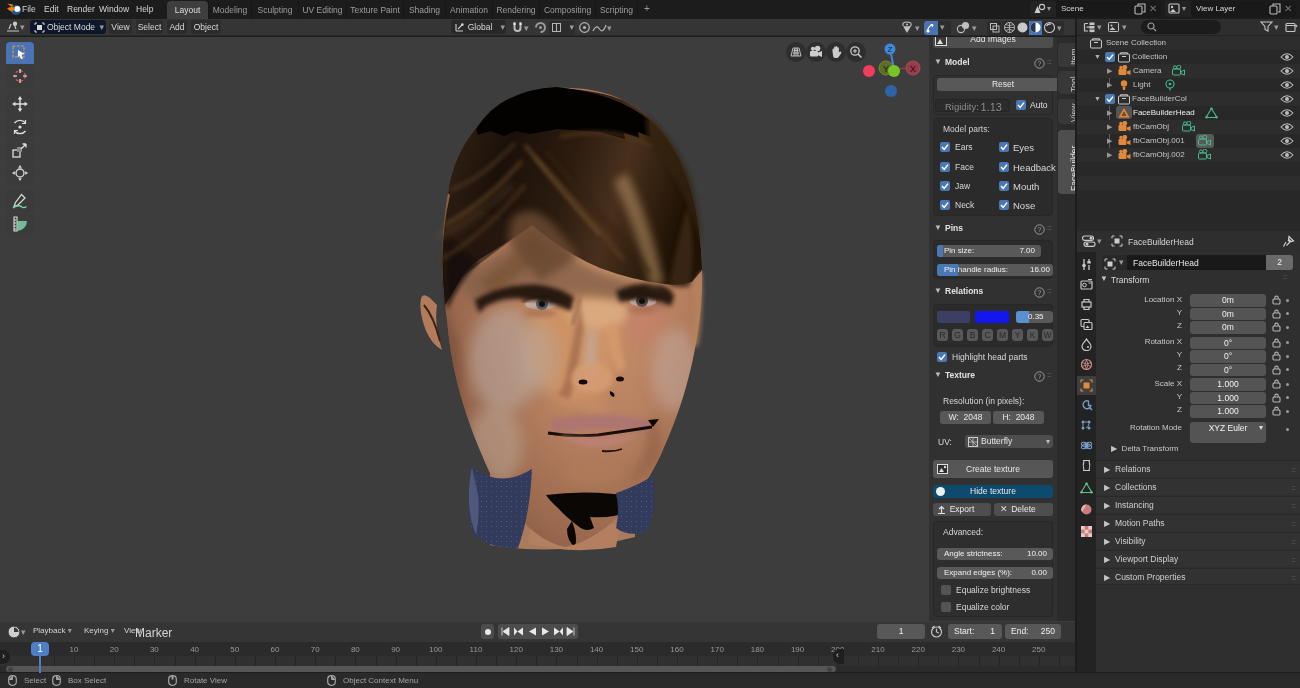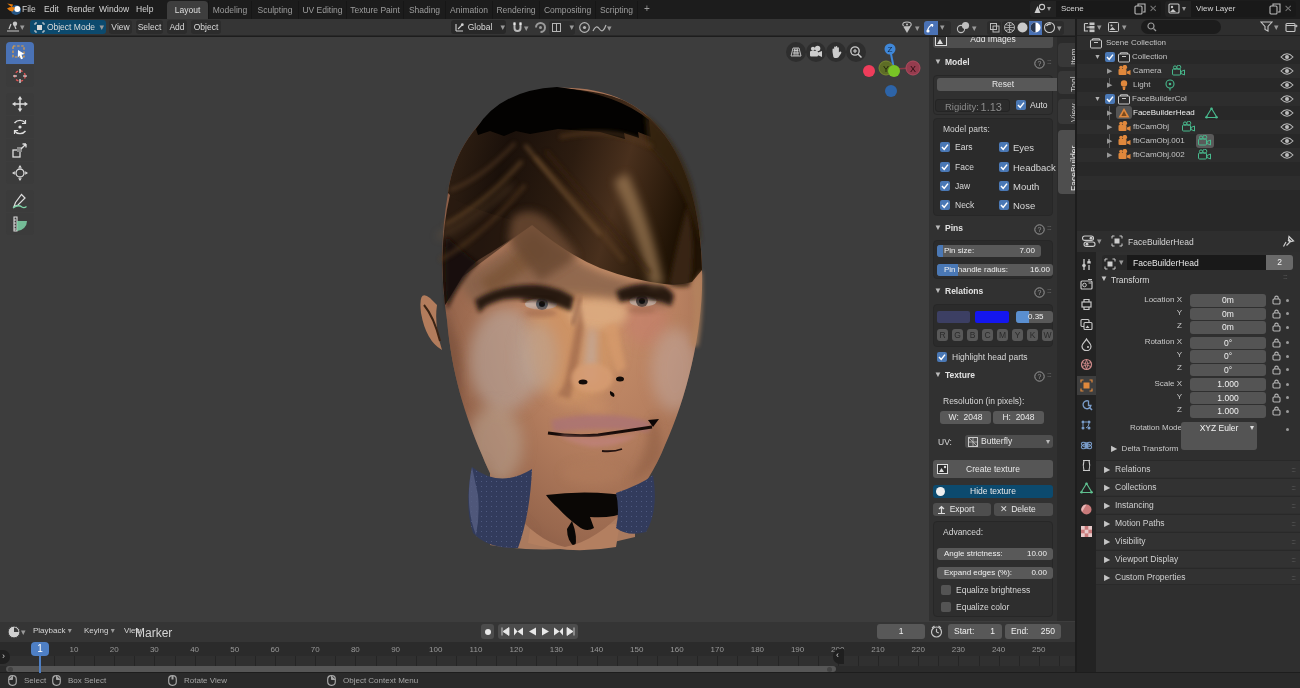--- a/index.html
+++ b/index.html
@@ -113,21 +113,21 @@
         <span class="abs" style="left:93px;top:2px;font-size:10px;color:#777">✕</span>
       </div>
     </div>
   </div>
   <div id="vphead" class="abs">
     <svg class="abs" style="left:6px;top:2px" width="14" height="13" viewBox="0 0 14 13">
       <path d="M1 10 L13 10 M3 8 L5 3 M10 8 L8 3" stroke="#c8c8c8" stroke-width="1.2" fill="none"></path>
       <circle cx="9" cy="2.8" r="2.2" fill="#c8c8c8"></circle>
     </svg>
     <span class="abs" style="left:20px;top:3px;color:#999;font-size:9px">▾</span>
-    <div class="hbtn" style="left:30px;width:76px;background:#0c4a6e">
+    <div class="hbtn" style="left:30px;width:76px;background:#0f172a">
       <svg class="abs" style="left:4px;top:2px" width="11" height="11" viewBox="0 0 11 11">
         <rect x="3" y="3" width="5" height="5" fill="#d8d8d8"></rect>
         <path d="M1 3 V1 H3 M8 1 H10 V3 M10 8 V10 H8 M3 10 H1 V8" stroke="#d8d8d8" fill="none"></path>
       </svg>
       <span style="position:absolute;left:15px;top:0;width:52px">Object Mode</span>
       <span class="abs" style="right:2px;top:0px;color:#999;font-size:9px">▾</span>
     </div>
     <span class="hbtn" style="left:109px;width:23px">View</span>
     <span class="hbtn" style="left:136px;width:27px">Select</span>
     <span class="hbtn" style="left:167px;width:20px">Add</span>
@@ -1078,21 +1078,21 @@
     <div class="pfield" style="left:113px;top:119px;width:76px;height:12.5px;line-height:12.5px">0°</div>
     <div class="prow" style="left:0;top:132px;width:105px;text-align:right">Z</div>
     <div class="pfield" style="left:113px;top:132.5px;width:76px;height:12.5px;line-height:12.5px">0°</div>
     <div class="prow" style="left:0;top:148px;width:105px;text-align:right">Scale X</div>
     <div class="pfield" style="left:113px;top:147px;width:76px;height:12.5px;line-height:12.5px">1.000</div>
     <div class="prow" style="left:0;top:161px;width:105px;text-align:right">Y</div>
     <div class="pfield" style="left:113px;top:160.5px;width:76px;height:12.5px;line-height:12.5px">1.000</div>
     <div class="prow" style="left:0;top:174px;width:105px;text-align:right">Z</div>
     <div class="pfield" style="left:113px;top:174px;width:76px;height:12.5px;line-height:12.5px">1.000</div>
     <div class="prow" style="left:0;top:192px;width:105px;text-align:right">Rotation Mode</div>
-    <div class="pfield" style="left:104px;top:191px;width:76px;height:28px;line-height:12.5px">XYZ Euler
+    <div class="pfield" style="left:113px;top:191px;width:76px;height:21px;line-height:12.5px">XYZ Euler
       <span style="position:absolute;right:3px;top:0;color:#ddd;font-size:8px">▾</span>
     </div>
 
     <svg class="abs" style="left:195px;top:64px" width="9" height="10" viewBox="0 0 9 10">
         <rect x="1" y="4" width="7" height="5" rx="1" fill="none" stroke="#b5b5b5" stroke-width="1.1"></rect>
         <path d="M2.8 4 V2.8 A1.7 1.7 0 0 1 6.2 2.8 V4" fill="none" stroke="#b5b5b5" stroke-width="1.1"></path>
       </svg>
       <div class="abs" style="left:209px;top:67.5px;width:3px;height:3px;border-radius:50%;background:#9a9a9a"></div>
     <svg class="abs" style="left:195px;top:77.5px" width="9" height="10" viewBox="0 0 9 10">
         <rect x="1" y="4" width="7" height="5" rx="1" fill="none" stroke="#b5b5b5" stroke-width="1.1"></rect>

